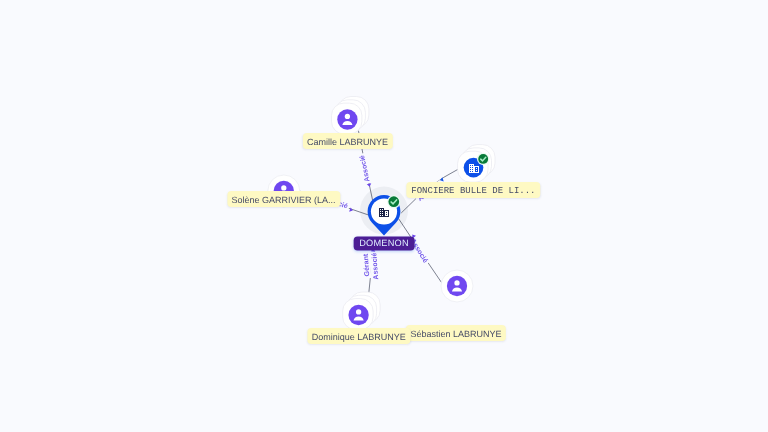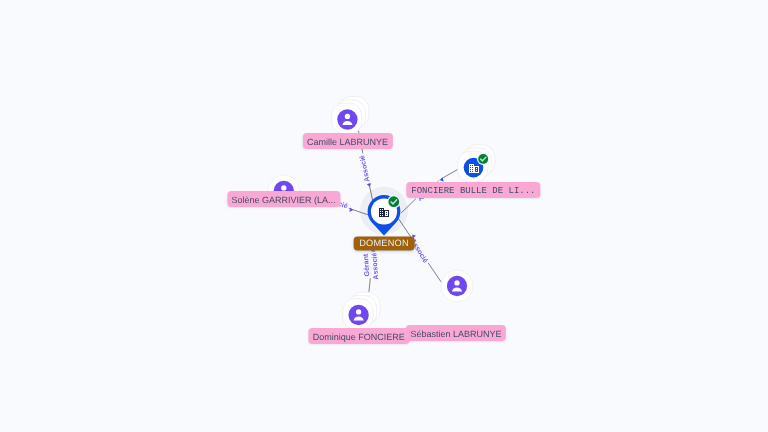--- a/index.html
+++ b/index.html
@@ -6,24 +6,24 @@
   body{width:768px;height:432px;overflow:hidden;background:#f9fafe;
        font-family:"Liberation Sans",sans-serif;
        -webkit-font-smoothing:antialiased;text-rendering:geometricPrecision;}
   #stage{position:relative;width:768px;height:432px;background:#f9fafe;}
   svg.graph{position:absolute;left:0;top:0;width:768px;height:432px;}
   .edge-line{fill:none;stroke:#5d6274;stroke-width:0.8;stroke-linecap:round;}
   .edge-arrow{fill:#6c45ea;}
   .edge-arrow.blue{fill:#1658e8;}
   .edge-label{font-family:"Liberation Sans",sans-serif;font-size:7px;fill:#7358ea;
               font-weight:700;}
-  .node-label{position:absolute;transform:translate(-50%,-50%);background:#f9a8d4;
+  .node-label{position:absolute;transform:translate(-50%,-50%);background:#fef9c3;
               border-radius:4px;padding:5px 4.6px 2px;font-size:9.0px;color:#454b67;white-space:nowrap;
               box-shadow:0 1px 2px rgba(40,50,90,.085);line-height:9px;}
-  .node-label.primary{background:#a16207;color:#dfeeff;font-size:9.2px;padding:1.5px 5.5px;
+  .node-label.primary{background:#4c1d95;color:#dfeeff;font-size:9.2px;padding:1.5px 5.5px;
               border-radius:4px;line-height:11.8px;box-shadow:0 1px 3px rgba(20,99,236,.30);
               letter-spacing:.25px;}
 </style>
 </head>
 <body>
 
 <div id="stage">
   <svg class="graph" viewBox="0 0 768 432">
     <defs id="svgdefs">
         <mask id="m-e1" maskUnits="userSpaceOnUse" x="0" y="0" width="768" height="432">
@@ -147,15 +147,15 @@
           </g>
         </g>
       </g>
   </svg>
   <div id="labels">
       <div class="node-label primary" style="left: 384px; top: 243.5px;">DOMENON</div>
       <div class="node-label" style="left: 347.5px; top: 140.9px;">Camille LABRUNYE</div>
       <div class="node-label" style="left: 283.5px; top: 199px;">Solène GARRIVIER (LA...</div>
       <div class="node-label" style="left: 473.4px; top: 190.4px; font-family: Liberation Mono, monospace;">FONCIERE BULLE DE LI...</div>
       <div class="node-label" style="left: 456px; top: 308.5px; margin-top: 24px;">Sébastien LABRUNYE</div>
-      <div class="node-label" style="left: 358.7px; top: 336.2px;">Dominique FONCIERE</div>
+      <div class="node-label" style="left: 358.7px; top: 336.2px;">Dominique LABRUNYE</div>
     </div>
 </div>
 
 </body></html>

